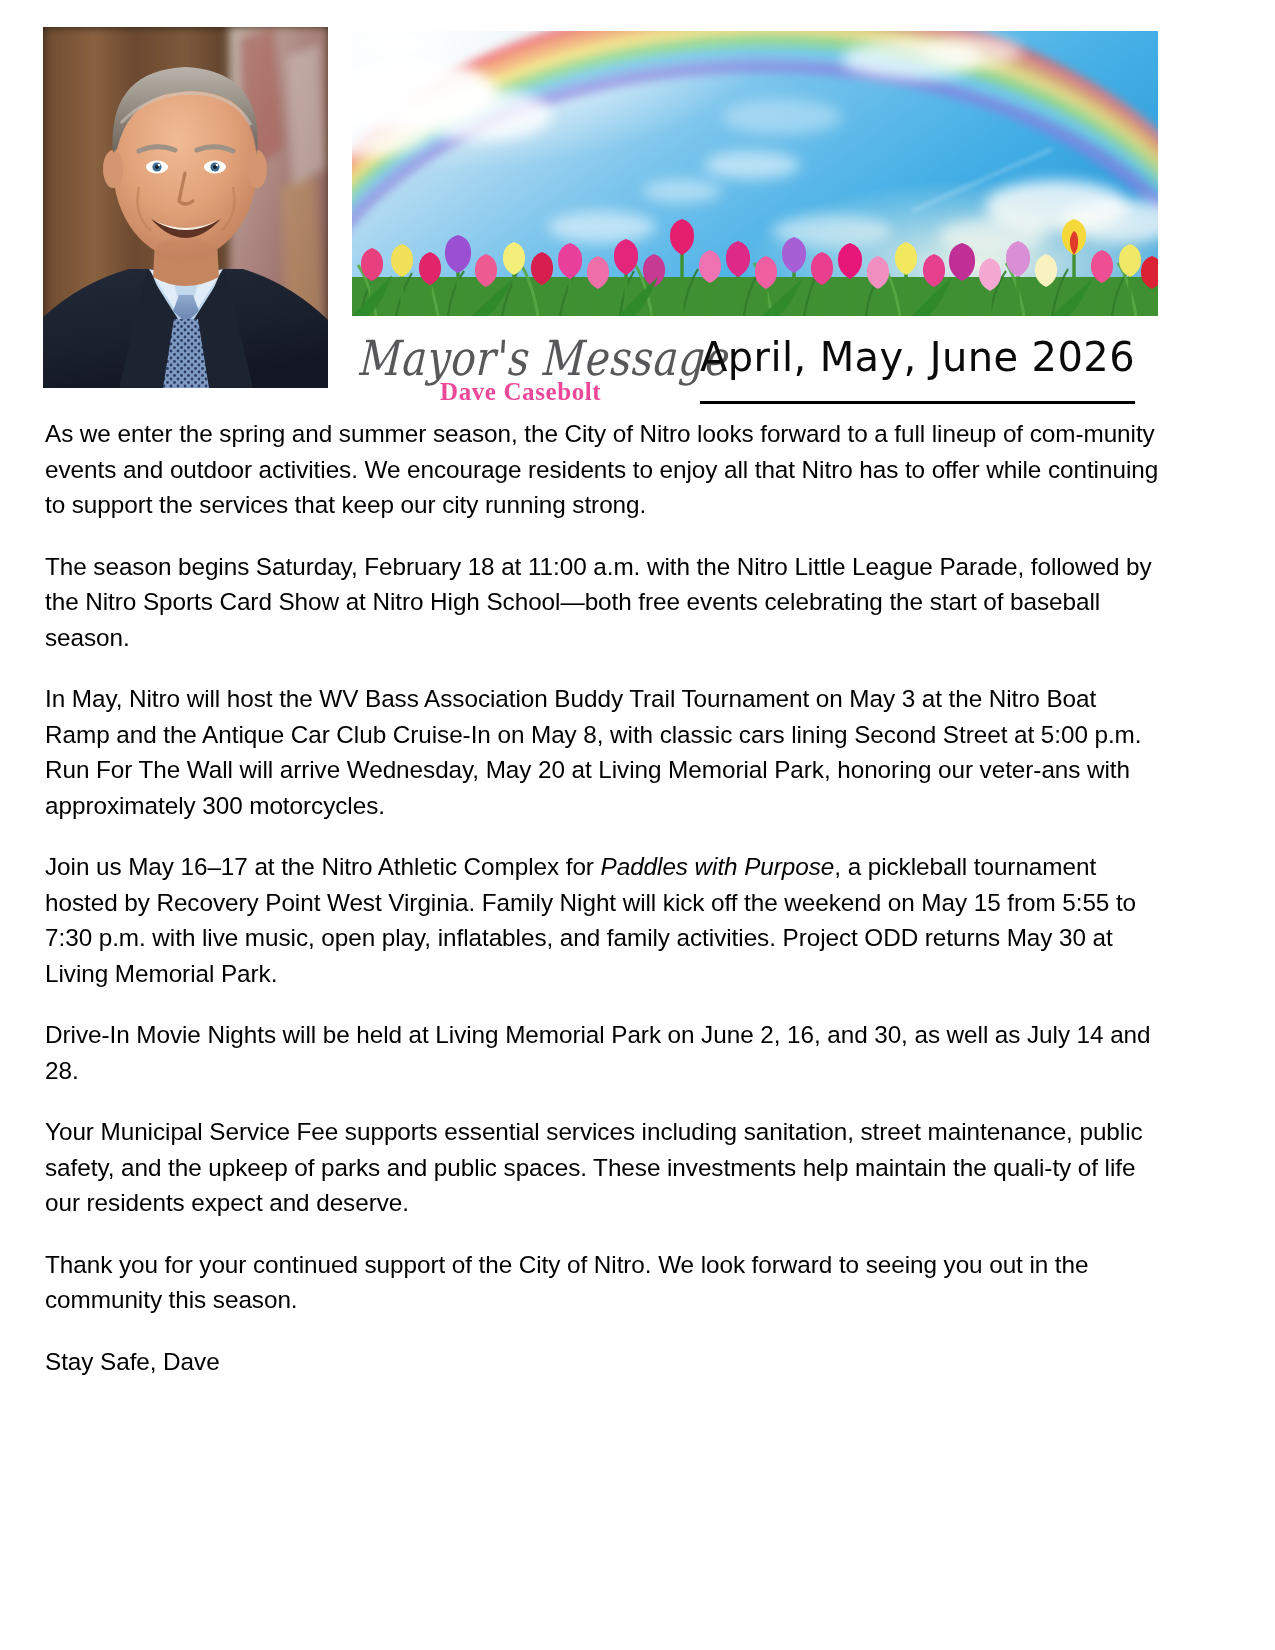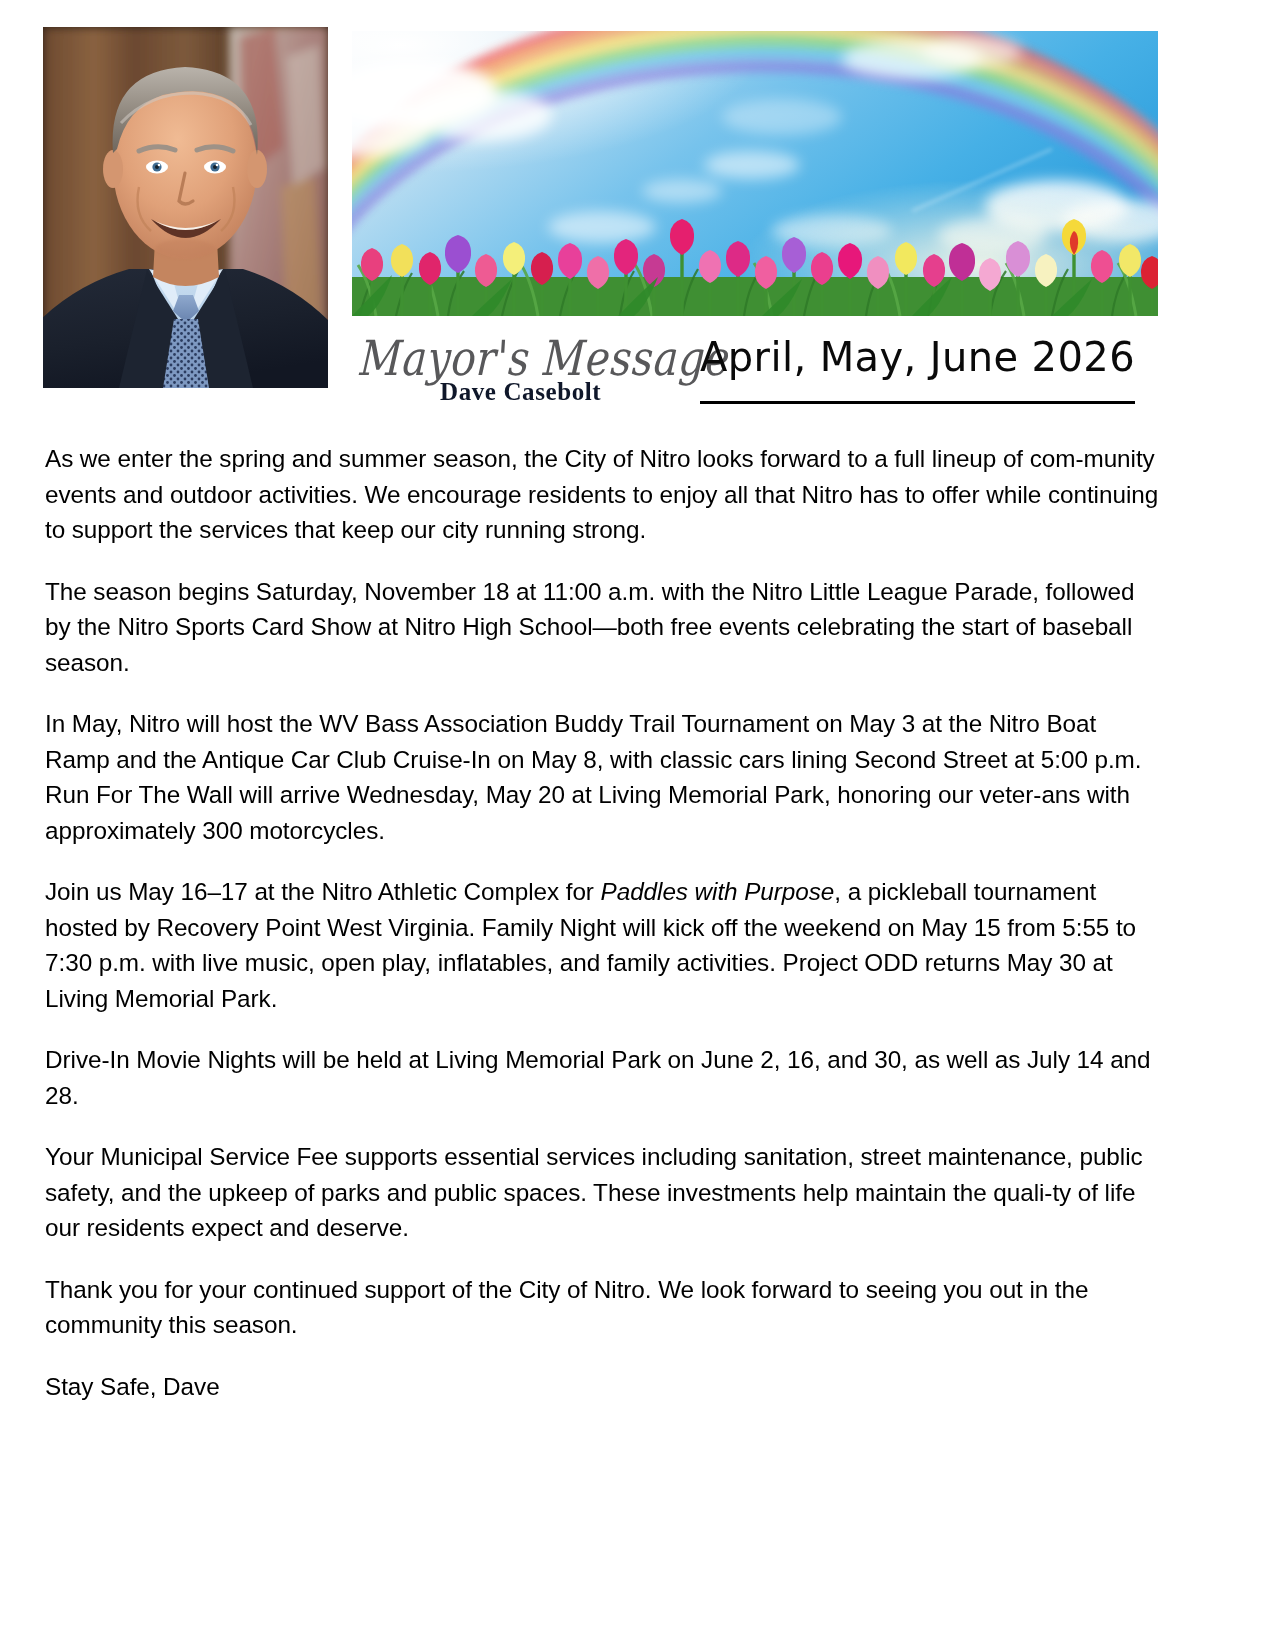--- a/index.html
+++ b/index.html
@@ -73,21 +73,21 @@
     transform-origin: left top;
   }
   .logo-name {
     position: absolute;
     left: 84px;
     top: 48px;
     font-family: "Liberation Serif", serif;
     font-weight: bold;
     font-size: 25px;
     letter-spacing: 0.6px;
-    color: #0f172a;
+    color: #ec4899;
     white-space: nowrap;
     overflow: hidden;
     height: 22px;
   }
 
   .date-title {
     position: absolute;
     left: 700px;
     top: 336px;
     font-family: "DejaVu Sans", sans-serif;
@@ -98,21 +98,21 @@
     white-space: nowrap;
     border-bottom: 3px solid #000;
     padding-bottom: 23px;
     line-height: 1.06;
   }
 
   
   .content {
     position: absolute;
     left: 45px;
-    top: 441px;
+    top: 416px;
     width: 1115px;
   }
   p.para {
     margin: 0 0 26px 0;
     font-family: "Liberation Sans", sans-serif;
     font-size: 24.3px;
     line-height: 35.5px;
     color: #000000;
     text-align: left;
     letter-spacing: -0.05px;
@@ -474,21 +474,21 @@
       <div class="logo-script">Mayor's Message</div>
       <div class="logo-name">Dave Casebolt</div>
     </div>
 
     <div class="date-title">April, May, June 2026</div>
 
   </div>
 
   <div class="content">
     <p class="para">As we enter the spring and summer season, the City of Nitro looks forward to a full lineup of com-munity events and outdoor activities. We encourage residents to enjoy all that Nitro has to offer while continuing to support the services that keep our city running strong.</p>
-    <p class="para">The season begins Saturday, November 18 at 11:00 a.m. with the Nitro Little League Parade, followed by the Nitro Sports Card Show at Nitro High School—both free events celebrating the start of baseball season.</p>
+    <p class="para">The season begins Saturday, February 18 at 11:00 a.m. with the Nitro Little League Parade, followed by the Nitro Sports Card Show at Nitro High School—both free events celebrating the start of baseball season.</p>
     <p class="para">In May, Nitro will host the WV Bass Association Buddy Trail Tournament on May 3 at the Nitro Boat Ramp and the Antique Car Club Cruise-In on May 8, with classic cars lining Second Street at 5:00 p.m. Run For The Wall will arrive Wednesday, May 20 at Living Memorial Park, honoring our veter-ans with approximately 300 motorcycles.</p>
     <p class="para">
       <span>Join us May 16–17 at the Nitro Athletic Complex for </span><span class="it">Paddles with Purpose</span><span>, a pickleball tournament hosted by Recovery Point West Virginia. Family Night will kick off the weekend on May 15 from 5:55 to 7:30 p.m. with live music, open play, inflatables, and family activities. Project ODD returns May 30 at Living Memorial Park.</span>
     </p>
     <p class="para">Drive-In Movie Nights will be held at Living Memorial Park on June 2, 16, and 30, as well as July 14 and 28.</p>
     <p class="para">Your Municipal Service Fee supports essential services including sanitation, street maintenance, public safety, and the upkeep of parks and public spaces. These investments help maintain the quali-ty of life our residents expect and deserve.</p>
     <p class="para">Thank you for your continued support of the City of Nitro. We look forward to seeing you out in the community this season.</p>
     <p class="para">Stay Safe, Dave</p>
   </div>
 

